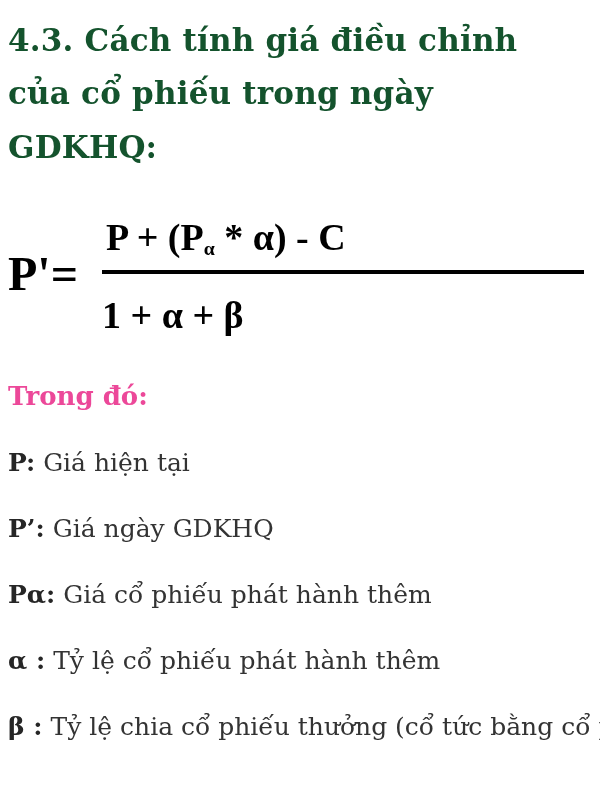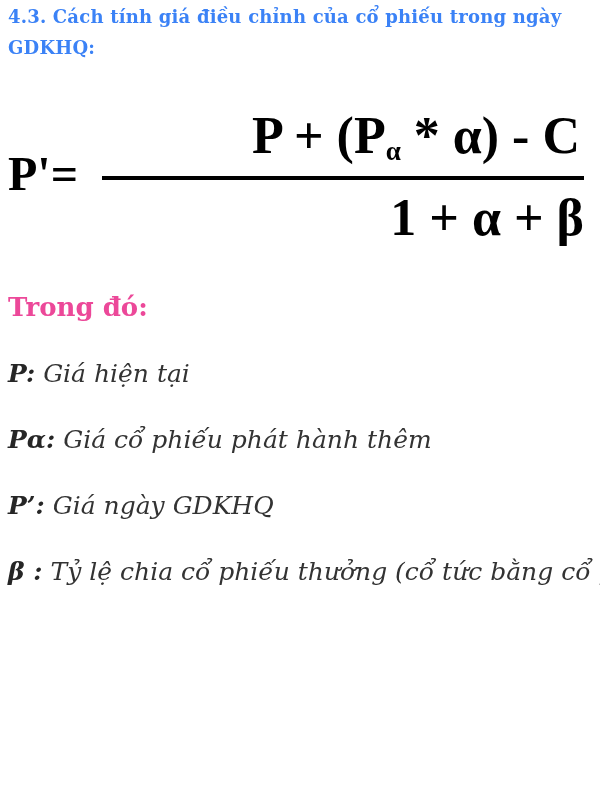--- a/index.html
+++ b/index.html
@@ -5,77 +5,76 @@
   * { margin:0; padding:0; box-sizing:border-box; }
   html,body { width:600px; height:800px; background:#ffffff; overflow:hidden; }
   .page {
     position:relative;
     width:600px; height:800px;
     background:#ffffff;
     font-family:"DejaVu Serif", serif;
     color:#2f2f2f;
   }
   .heading {
-    margin:2px 14px 0 8px;
+    margin:14px 14px 0 8px;
     max-width:566px;
-    font-size:18px;
+    font-size:31px;
     font-weight:bold;
     line-height:1.72;
-    color:#3b82f6;
+    color:#14532d;
     letter-spacing:0.2px;
   }
   .formula-row {
     display:flex;
     align-items:center;
     margin:36px 16px 0 8px;
     font-family:"Liberation Serif", serif;
     font-weight:bold;
     color:#000000;
   }
   .formula-lhs {
     font-size:48px;
     line-height:1;
     white-space:nowrap;
   }
   .frac {
     flex:1;
     margin-left:24px;
-    text-align:right;
-    font-size:52px;
+    text-align:left;
+    font-size:38px;
     line-height:1.15;
   }
   .frac .num {
     display:block;
     padding:6px 4px 10px;
     border-bottom:4px solid #000000;
     white-space:nowrap;
   }
   .frac .num sub {
     font-size:0.52em;
     vertical-align:baseline;
     position:relative;
     top:0.28em;
   }
   .frac .den {
     display:block;
-    padding-top:8px;
+    padding-top:20px;
     white-space:nowrap;
   }
   .intro {
     margin:44px 10px 0 8px;
     font-size:26px;
     font-weight:bold;
     color:#ec4899;
   }
   .def-line {
     margin:37px 10px 0 8px;
     font-size:25px;
     color:#333333;
     white-space:nowrap;
-    font-style:italic;
   }
   .def-term {
     font-weight:bold;
     color:#262626;
     margin-right:8px;
   }
 </style>
 </head>
 <body>
 
@@ -91,26 +90,29 @@
     </span>
   </div>
 
   <div class="intro">Trong đó:</div>
 
   <div class="def-line">
     <span class="def-term">P:</span><span class="def-desc">Giá hiện tại</span>
   </div>
 
   <div class="def-line">
+    <span class="def-term">P’:</span><span class="def-desc">Giá ngày GDKHQ</span>
+  </div>
+
+  <div class="def-line">
     <span class="def-term">Pα:</span><span class="def-desc">Giá cổ phiếu phát hành thêm</span>
   </div>
 
   <div class="def-line">
-    <span class="def-term">P’:</span><span class="def-desc">Giá ngày GDKHQ</span>
+    <span class="def-term">α :</span><span class="def-desc">Tỷ lệ cổ phiếu phát hành thêm</span>
   </div>
-
 
   <div class="def-line">
     <span class="def-term">β :</span><span class="def-desc">Tỷ lệ chia cổ phiếu thưởng (cổ tức bằng cổ phiếu)</span>
   </div>
 
 
 </div>
 
 </body></html>

